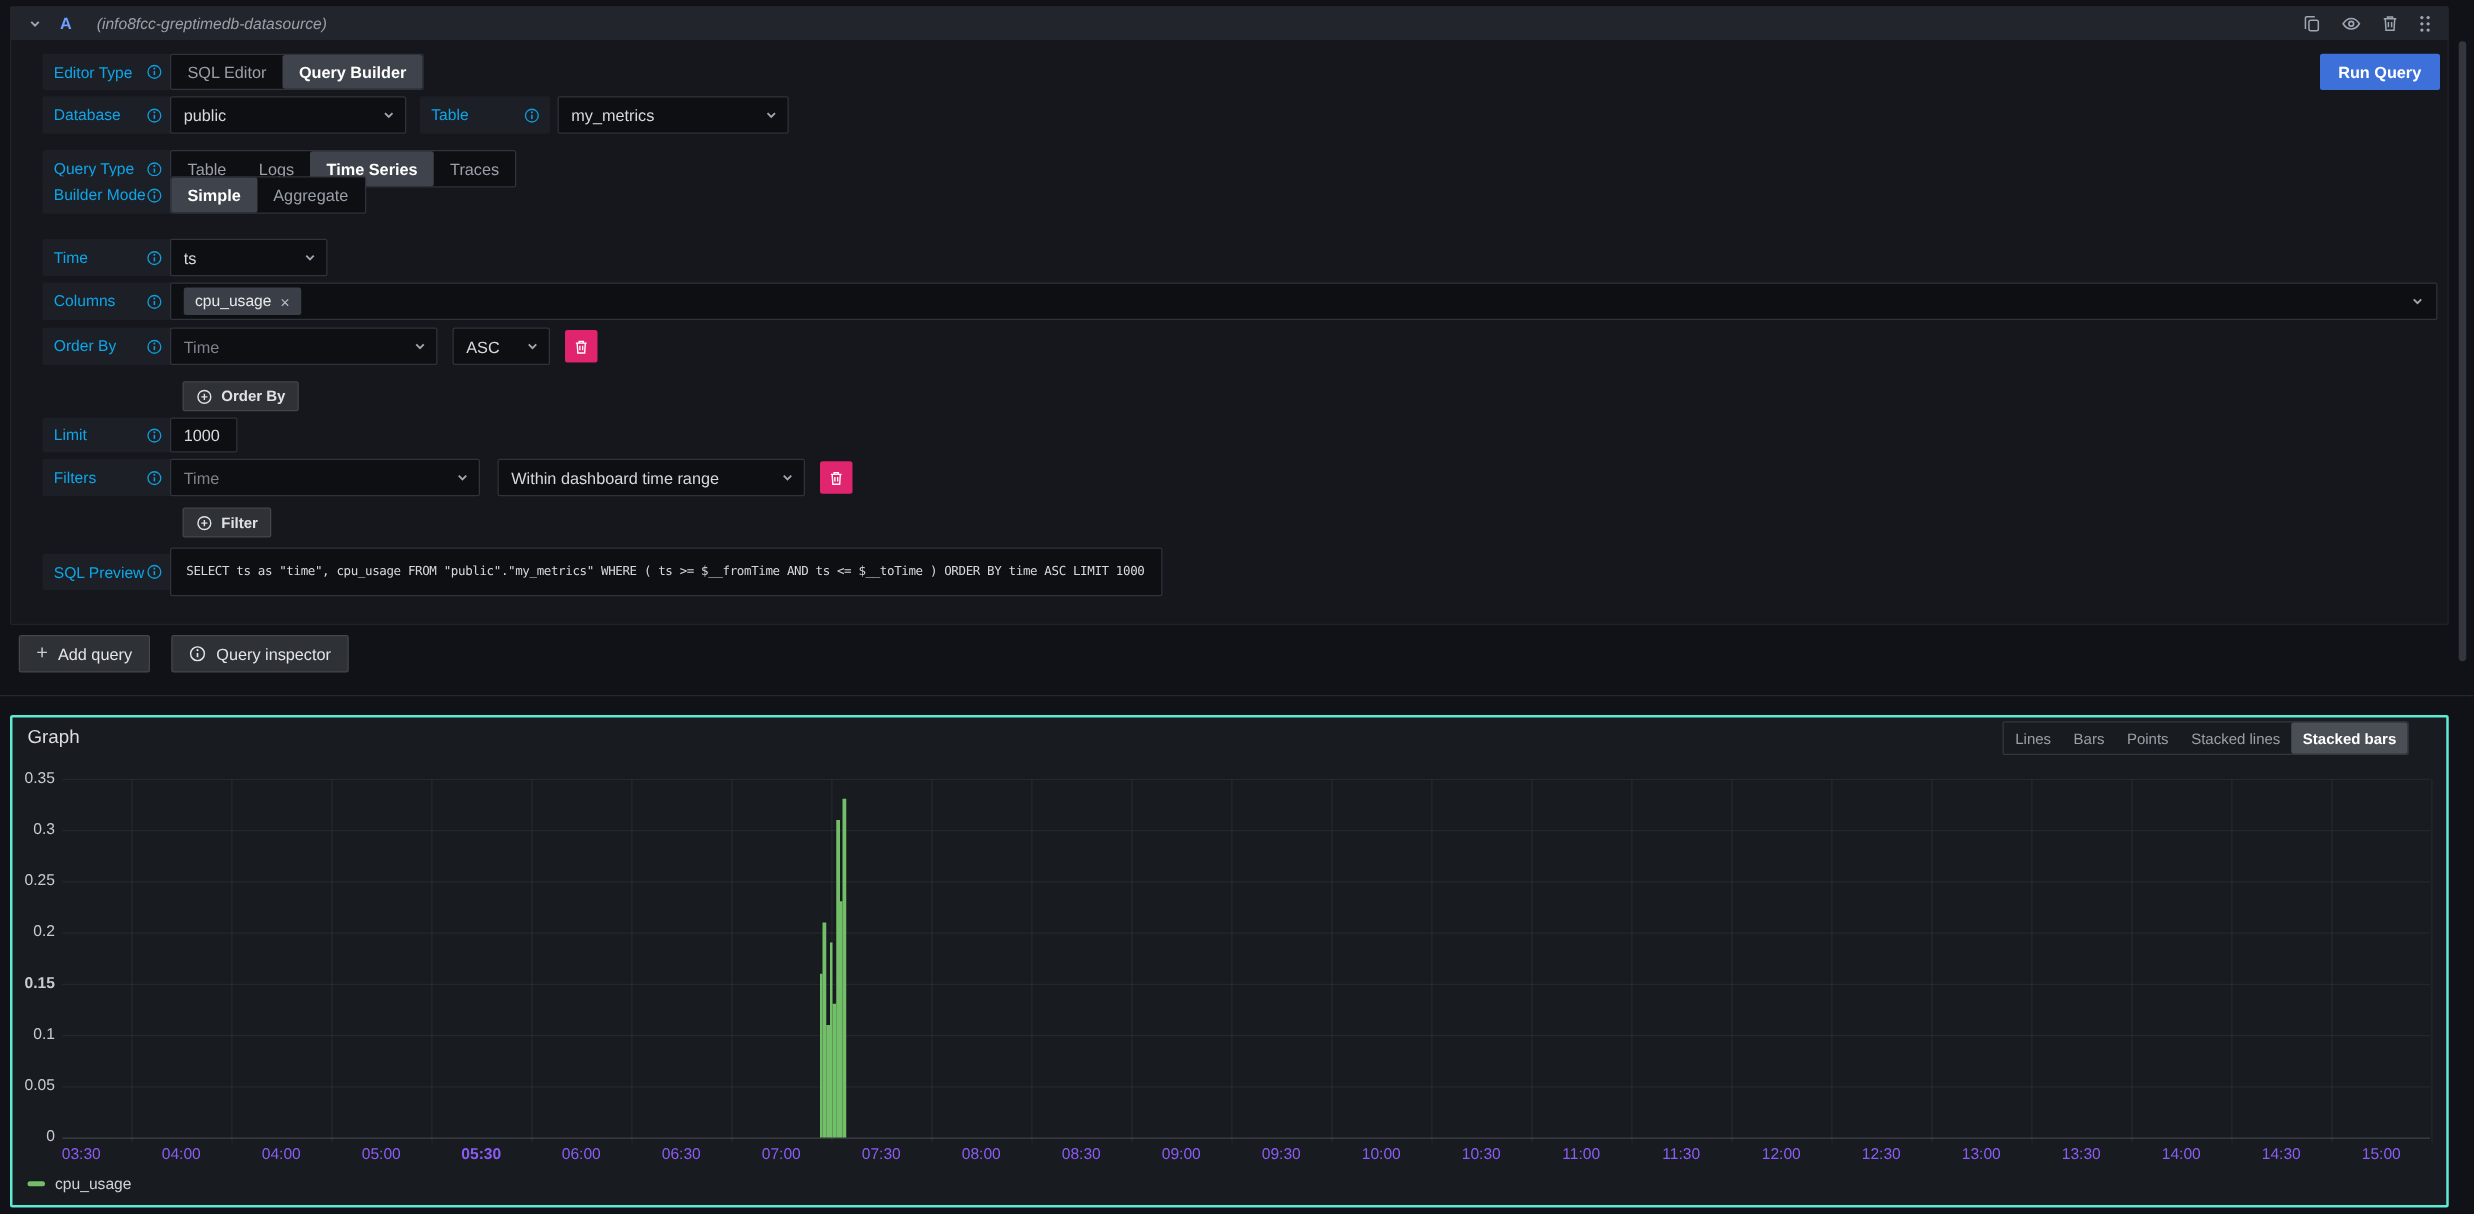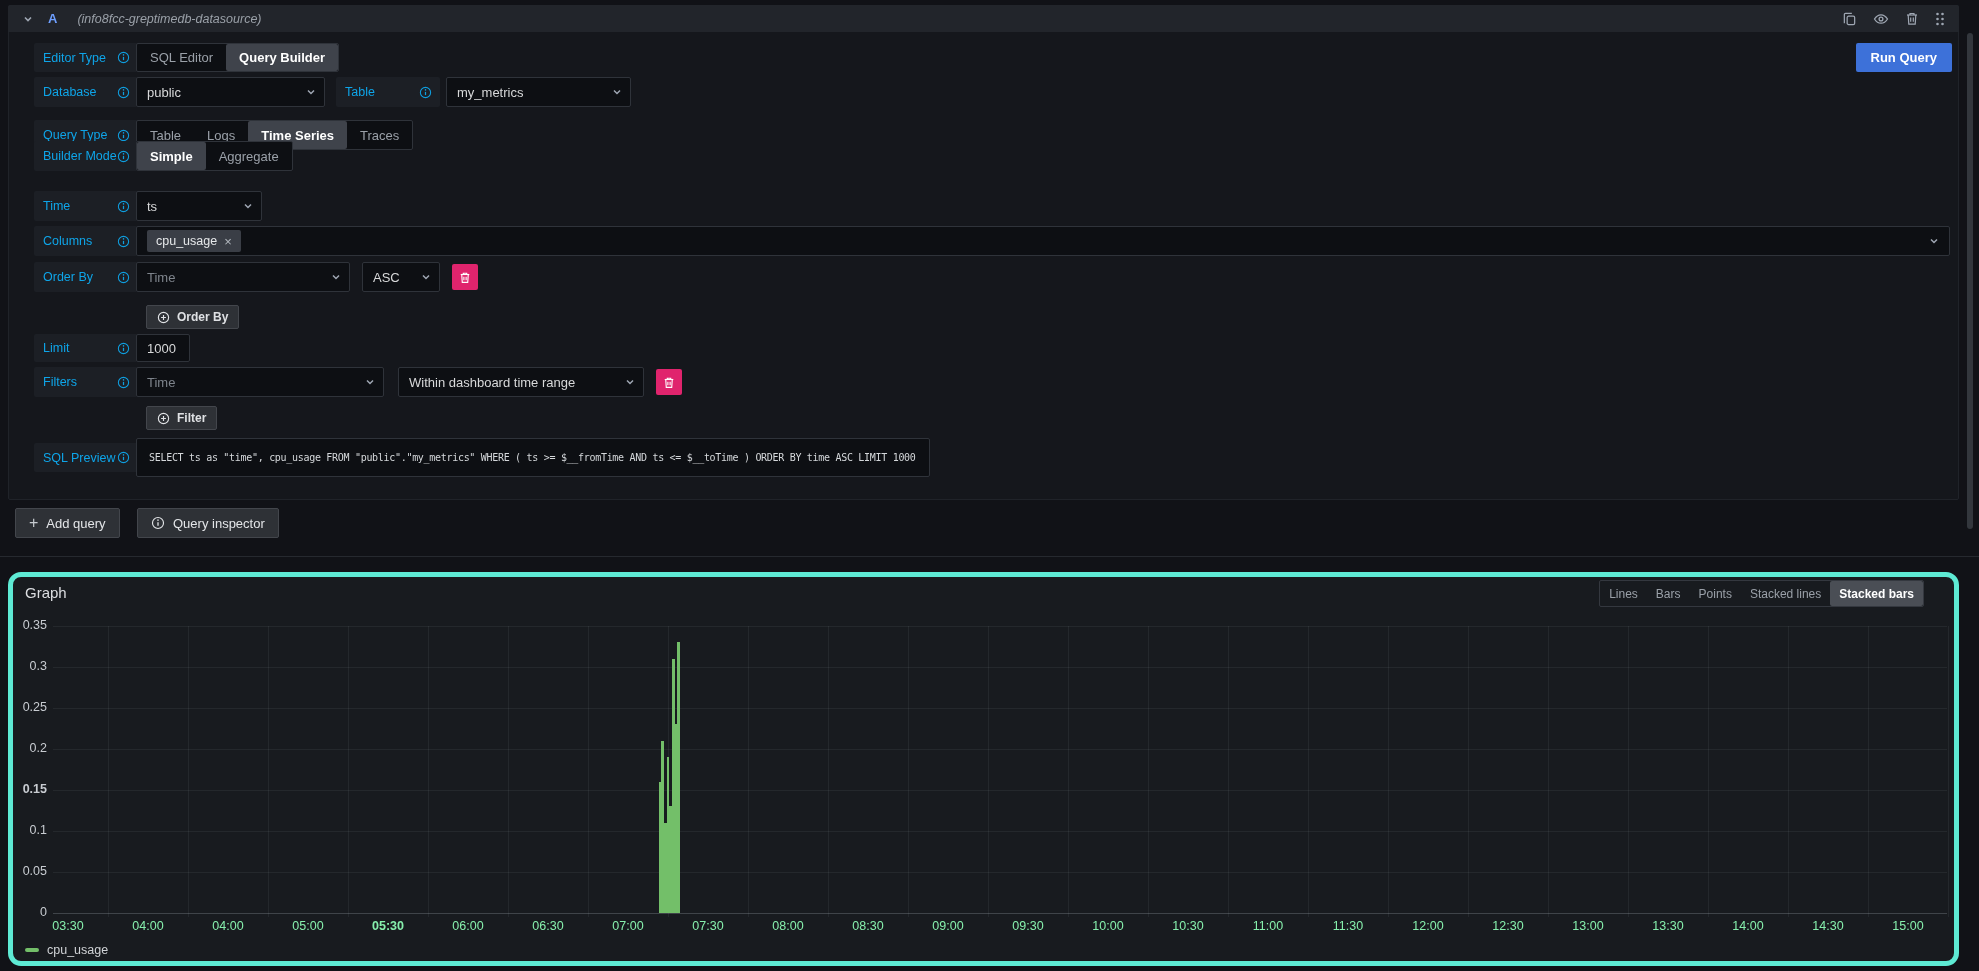--- a/index.html
+++ b/index.html
@@ -45,32 +45,32 @@
   .run-query{position:absolute;top:43px;right:27px;height:29px;background:#3d71d9;color:#fff;
              font-weight:700;font-size:13px;border:none;border-radius:2px;padding:0 15px;cursor:pointer;font-family:inherit;}
   .qfooter-btn{position:absolute;top:508px;height:30px;display:inline-flex;align-items:center;gap:8px;
                background:#2e3136;border:1px solid #43464c;border-radius:2px;color:#e3e5e8;font-size:13px;
                font-weight:500;padding:0 13px;cursor:pointer;font-family:inherit;}
   .plus-glyph{font-size:16px;font-weight:400;color:#c7cbd0;line-height:1;}
   .splitter{position:absolute;left:0;top:556px;width:1979px;height:1px;background:#26292f;}
   .scrollthumb{position:absolute;left:1967px;top:33px;width:6px;height:496px;background:#33373d;border-radius:3px;cursor:pointer;}
   
   .gpanel{position:absolute;left:8px;top:572px;width:1951px;height:394px;background:#181b1f;
-          border:5px solid #5eead4;border-radius:13px;box-sizing:border-box;}
+          border:2px solid #5eead4;border-radius:2px;box-sizing:border-box;}
   .gtitle{position:absolute;left:12px;top:7px;font-size:15px;font-weight:500;color:#dcdee1;}
   .gtoggle{position:absolute;right:30px;top:3px;height:25px;display:flex;align-items:stretch;
            border:1px solid #34383f;border-radius:2px;}
   .gtoggle .seg{display:flex;align-items:center;padding:0 9px;font-size:12px;color:#9aa0a8;cursor:pointer;white-space:nowrap;}
   .gtoggle .seg.sel{background:#4a4e55;color:#fff;font-weight:700;border-radius:2px;}
   .plot{position:absolute;left:40px;top:41px;width:1894px;height:295px;}
   .gl-h{position:absolute;left:0;right:0;height:1px;background:rgba(204,212,222,0.07);}
   .gl-h.zero{background:rgba(204,212,222,0.22);}
   .gl-v{position:absolute;width:1px;top:8px;height:291px;background:rgba(204,212,222,0.07);}
   .ylab{position:absolute;left:0;width:34px;text-align:right;font-size:12.5px;color:#c8ccd1;line-height:15px;}
-  .xlab{position:absolute;width:80px;text-align:center;top:342px;font-size:12.5px;color:#86efac;}
+  .xlab{position:absolute;width:80px;text-align:center;top:342px;font-size:12.5px;color:#8b5cf6;}
   .bar{position:absolute;width:2.5px;background:#73bf69;}
   .legend{position:absolute;left:12px;top:366px;display:flex;align-items:center;gap:8px;
           font-size:12.5px;color:#d0d3d6;cursor:pointer;}
   .lg-swatch{width:14px;height:4px;border-radius:2px;background:#73bf69;}
 </style>
 </head>
 <body>
 
 <div class="page">
 

